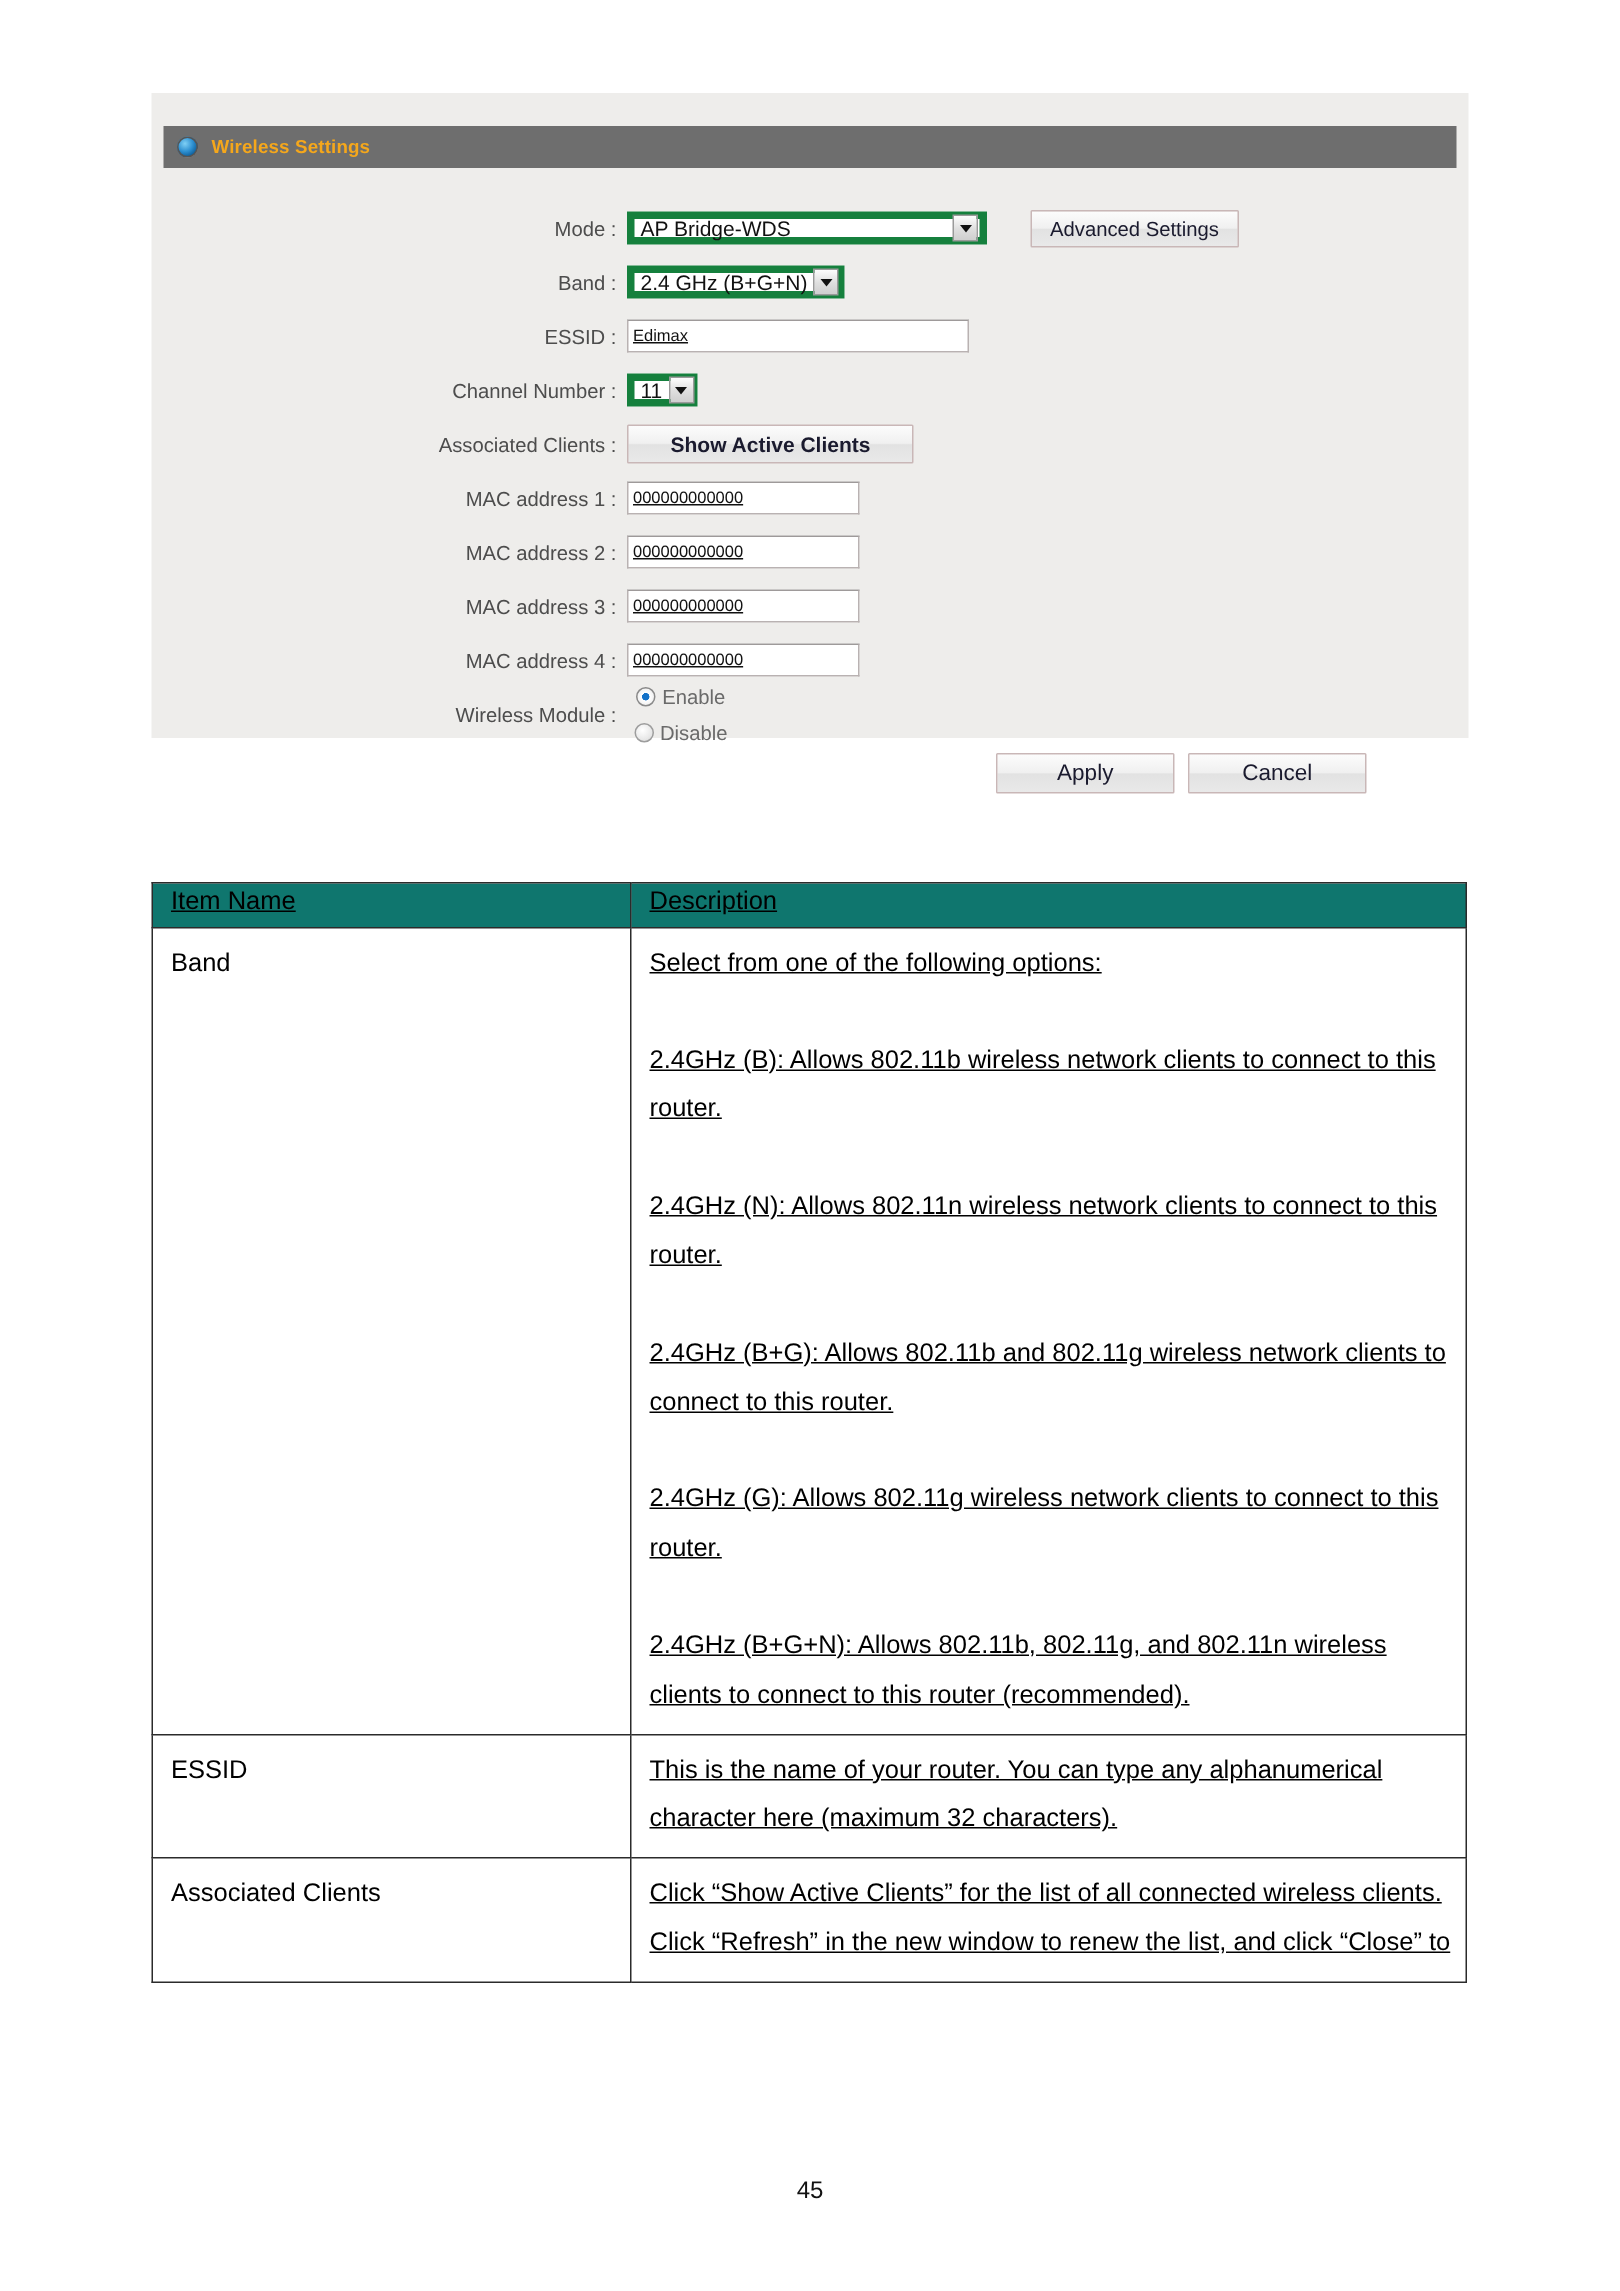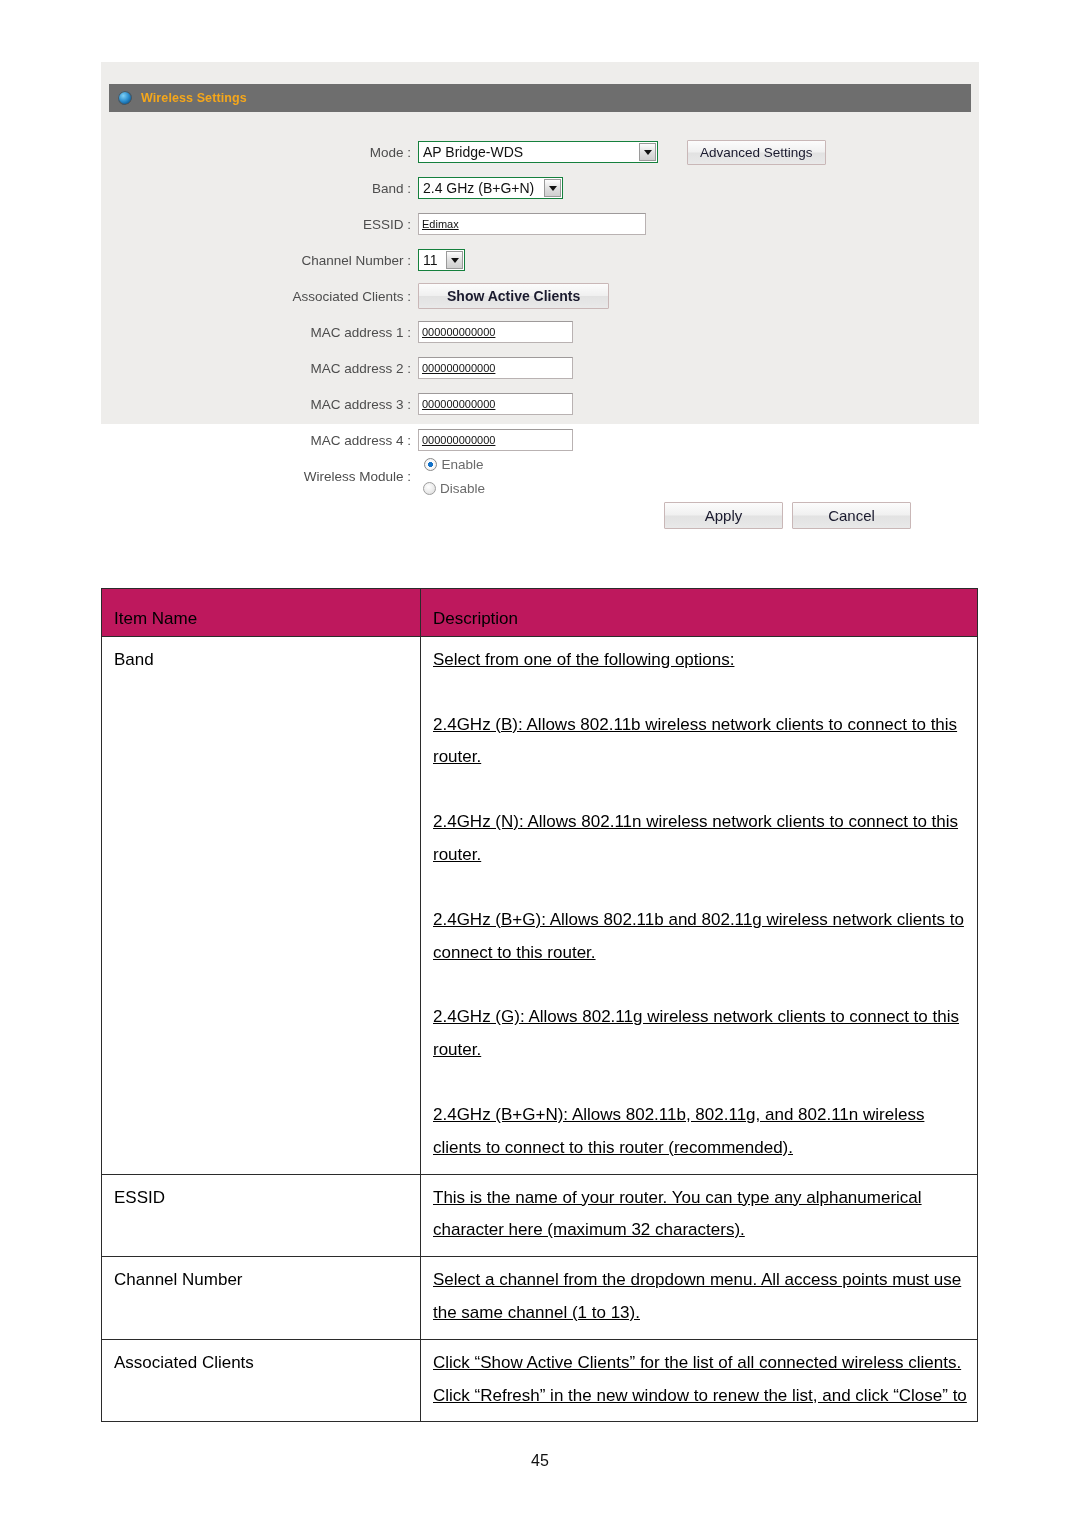--- a/index.html
+++ b/index.html
@@ -15,21 +15,21 @@
     color: #000;
     overflow: hidden;
   }
 
   
   .shot {
     position: absolute;
     left: 101px;
     top: 62px;
     width: 878px;
-    height: 362px;
+    height: 430px;
     background: #eeedeb;
     box-sizing: border-box;
   }
   .shot-header {
     position: absolute;
     left: 8px;
     top: 22px;
     right: 8px;
     height: 28px;
     background: #6e6e6e;
@@ -94,21 +94,21 @@
     box-sizing: border-box;
     font-family: "Liberation Sans", sans-serif;
     text-decoration: underline;
   }
   .tinput.essid { width: 228px; }
   .tinput.mac { width: 155px; }
 
   
   .sel {
     height: 22px;
-    border: 1px solid #15803d;
+    border: 5px solid #15803d;
     background: #fff;
     display: flex;
     align-items: center;
     box-sizing: border-box;
   }
   .sel .selval {
     font-size: 14px;
     color: #111;
     padding: 0 4px;
     white-space: nowrap;
@@ -205,24 +205,25 @@
   }
   .tbl td, .tbl th {
     border: 1px solid #2b2b2b;
     vertical-align: top;
     padding: 7px 10px 9px 12px;
     font-weight: normal;
     text-align: left;
     line-height: 1.93;
   }
   .tbl thead th {
-    background: #be185d;
-    padding-top: 18px;
+    background: #0f766e;
+    padding-top: 0;
     padding-bottom: 5px;
     line-height: 1.4;
+    text-decoration: underline;
   }
   .col-item { width: 296px; }
   .cell p { margin: 0; text-decoration: underline; }
   .cell p.gap { margin-top: 32px; }
 
   .pagenum {
     position: absolute;
     left: 0;
     top: 1452px;
     width: 1080px;
@@ -369,26 +370,20 @@
       </td>
     </tr>
 
     <tr>
       <td class="col-item">ESSID</td>
       <td class="cell">
         <p>This is the name of your router. You can type any alphanumerical character here (maximum 32 characters).</p>
       </td>
     </tr>
 
-    <tr>
-      <td class="col-item">Channel Number</td>
-      <td class="cell">
-        <p>Select a channel from the dropdown menu. All access points must use the same channel (1 to 13).</p>
-      </td>
-    </tr>
 
     <tr>
       <td class="col-item">Associated Clients</td>
       <td class="cell">
         <p>Click “Show Active Clients” for the list of all connected wireless clients. Click “Refresh” in the new window to renew the list, and click “Close” to</p>
       </td>
     </tr>
 
   </tbody>
 </table>

